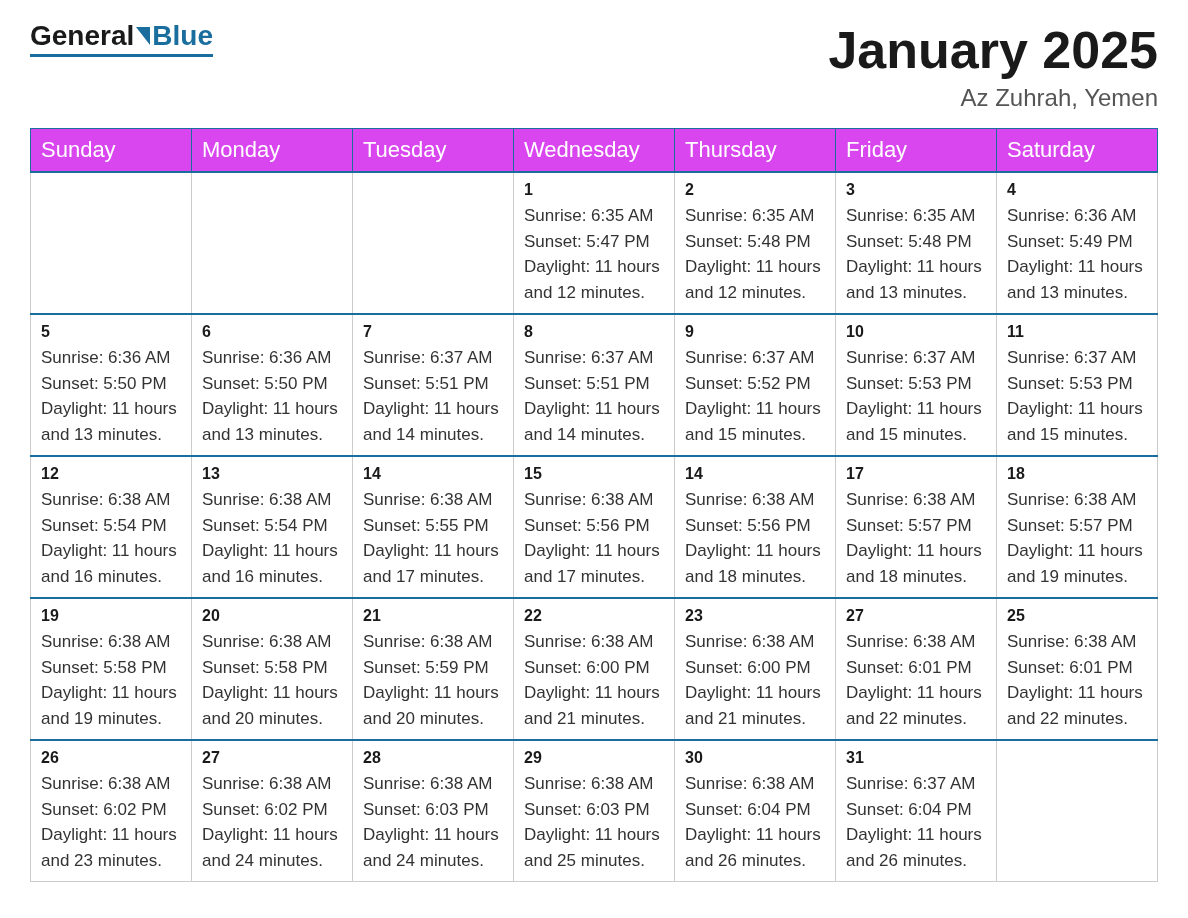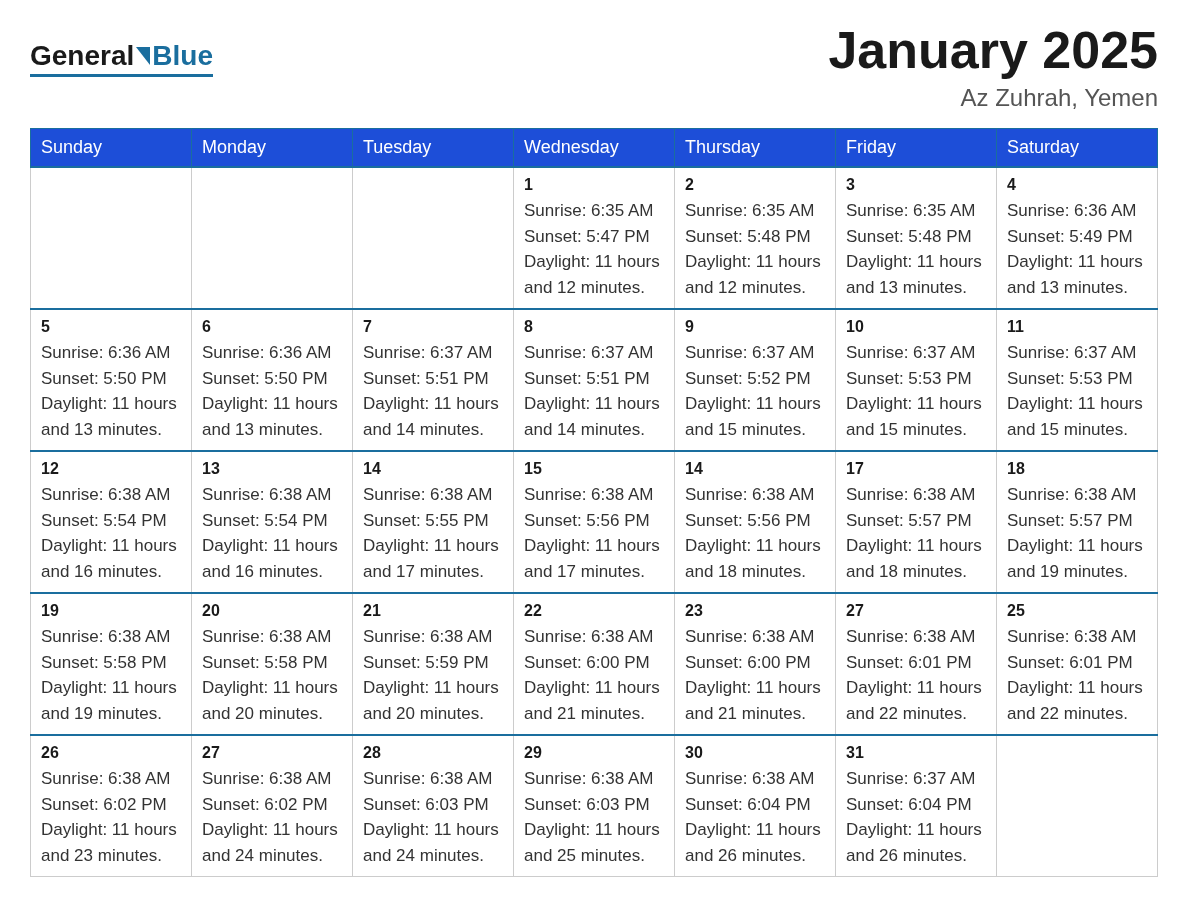--- a/index.html
+++ b/index.html
@@ -13,21 +13,20 @@
     .header-area {
       display: flex;
       justify-content: space-between;
       align-items: flex-start;
       margin-bottom: 16px;
     }
     .logo {
       display: flex;
       flex-direction: column;
       align-items: flex-start;
-      margin-top: 20px;
     }
     .logo-text {
       display: flex;
       align-items: center;
       font-size: 28px;
       font-weight: bold;
       color: #1a1a1a;
     }
     .logo-general {
       color: #1a1a1a;
@@ -65,25 +64,25 @@
       font-size: 24px;
       color: #555;
       margin-top: 4px;
     }
     .calendar {
       width: 100%;
       border-collapse: collapse;
       border: 1px solid #aaa;
     }
     .calendar th {
-      background: #1d4ed8;
+      background: #d946ef;
       color: #fff;
       text-align: left;
       padding: 8px 10px;
-      font-size: 18px;
+      font-size: 22px;
       font-weight: normal;
       border: 1px solid #1a6e9e;
     }
     .calendar td {
       vertical-align: top;
       padding: 8px 10px;
       border: 1px solid #ccc;
       width: 14.28%;
       min-height: 100px;
     }

